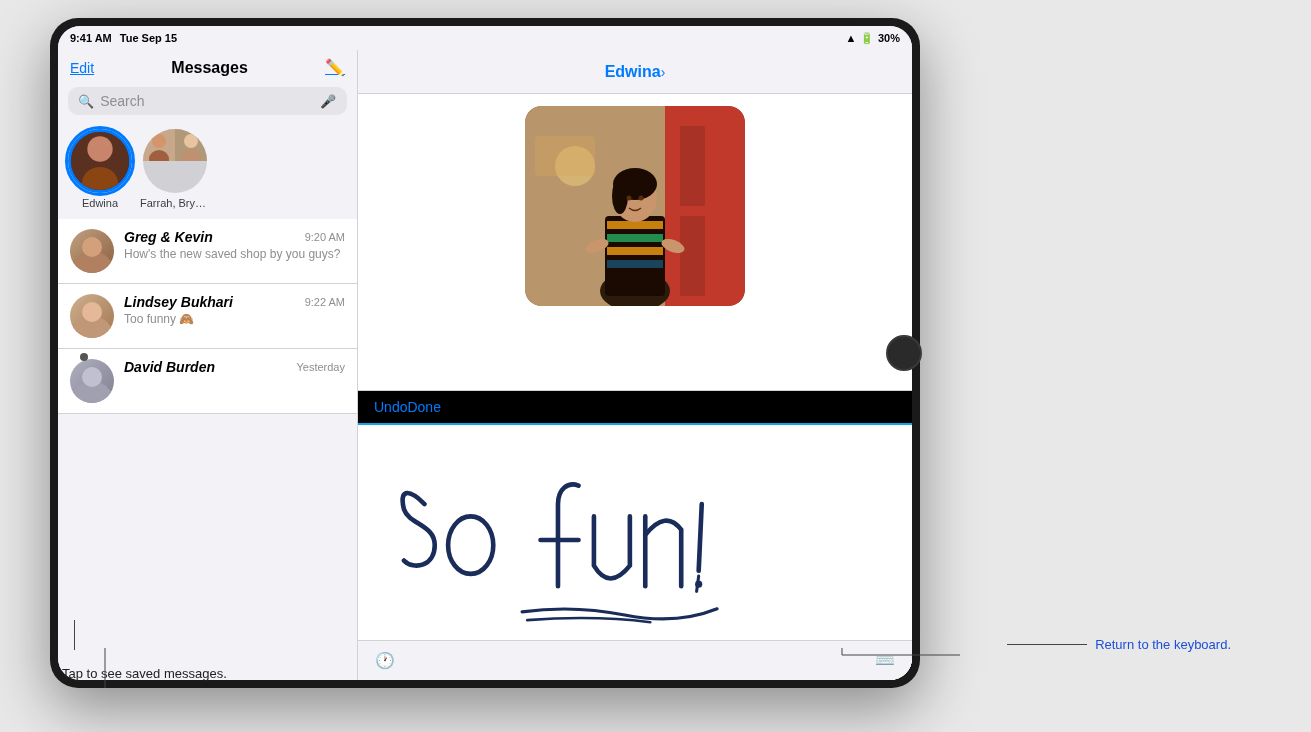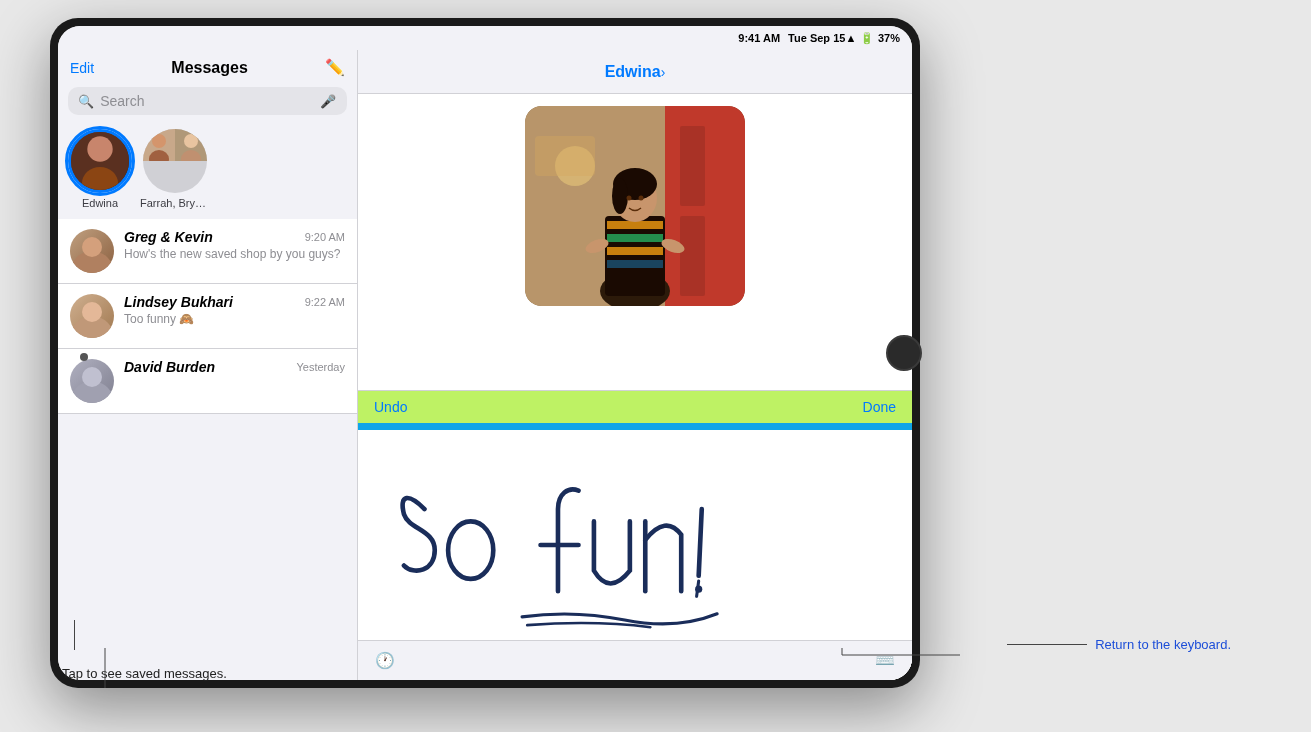--- a/index.html
+++ b/index.html
@@ -36,21 +36,21 @@
     }
 
     
     .status-bar {
       position: absolute;
       top: 0; left: 0; right: 0;
       height: 24px;
       background: #f2f2f7;
       display: flex;
       align-items: center;
-      justify-content: flex-end;
+      justify-content: space-between;
       padding: 0 12px;
       font-size: 11px;
       font-weight: 600;
       z-index: 10;
     }
     .status-time { color: #000; font-size: 11px; font-weight: 700; }
     .status-right { display: flex; gap: 4px; align-items: center; color: #000; font-size: 11px; }
 
     
     .app-container {
@@ -85,20 +85,21 @@
       flex: 1;
     }
 
     .edit-btn, .compose-btn {
       color: #007aff;
       font-size: 14px;
       font-weight: 400;
       background: none;
       border: none;
       cursor: pointer;
+      text-decoration: underline;
     }
 
     .search-bar {
       margin: 4px 10px 8px;
       background: #e4e4e9;
       border-radius: 10px;
       padding: 6px 10px;
       display: flex;
       align-items: center;
       gap: 6px;
@@ -316,24 +317,24 @@
     .handwriting-panel {
       position: absolute;
       bottom: 0; left: 0; right: 0;
       height: 290px;
       background: white;
       border-top: 1px solid #d1d1d6;
     }
 
     .hw-toolbar {
       display: flex;
-      justify-content: space-between;
+      justify-content: flex-start;
       padding: 8px 16px;
-      background: #bef264;
-      border-bottom: 7px solid #0ea5e9;
+      background: #000000;
+      border-bottom: 2px solid #0ea5e9;
     }
 
     .hw-undo-btn, .hw-done-btn {
       color: #007aff;
       font-size: 14px;
       background: none;
       border: none;
       cursor: pointer;
       font-weight: 400;
     }
@@ -411,21 +412,21 @@
   <div class="ipad-screen">
 
     <div class="status-bar">
       <div style="display:flex; gap:8px; align-items:center;">
         <span class="status-time">9:41 AM</span>
         <span style="font-size:11px; font-weight:600; color:#000;">Tue Sep 15</span>
       </div>
       <div class="status-right">
         <span>▲</span>
         <span>🔋</span>
-        <span style="font-size:11px;">37%</span>
+        <span style="font-size:11px;">30%</span>
       </div>
     </div>
 
     <div class="app-container">
 
       <div class="sidebar">
         <div class="sidebar-header">
           <button class="edit-btn">Edit</button>
           <span class="sidebar-title">Messages</span>
           <button class="compose-btn">

